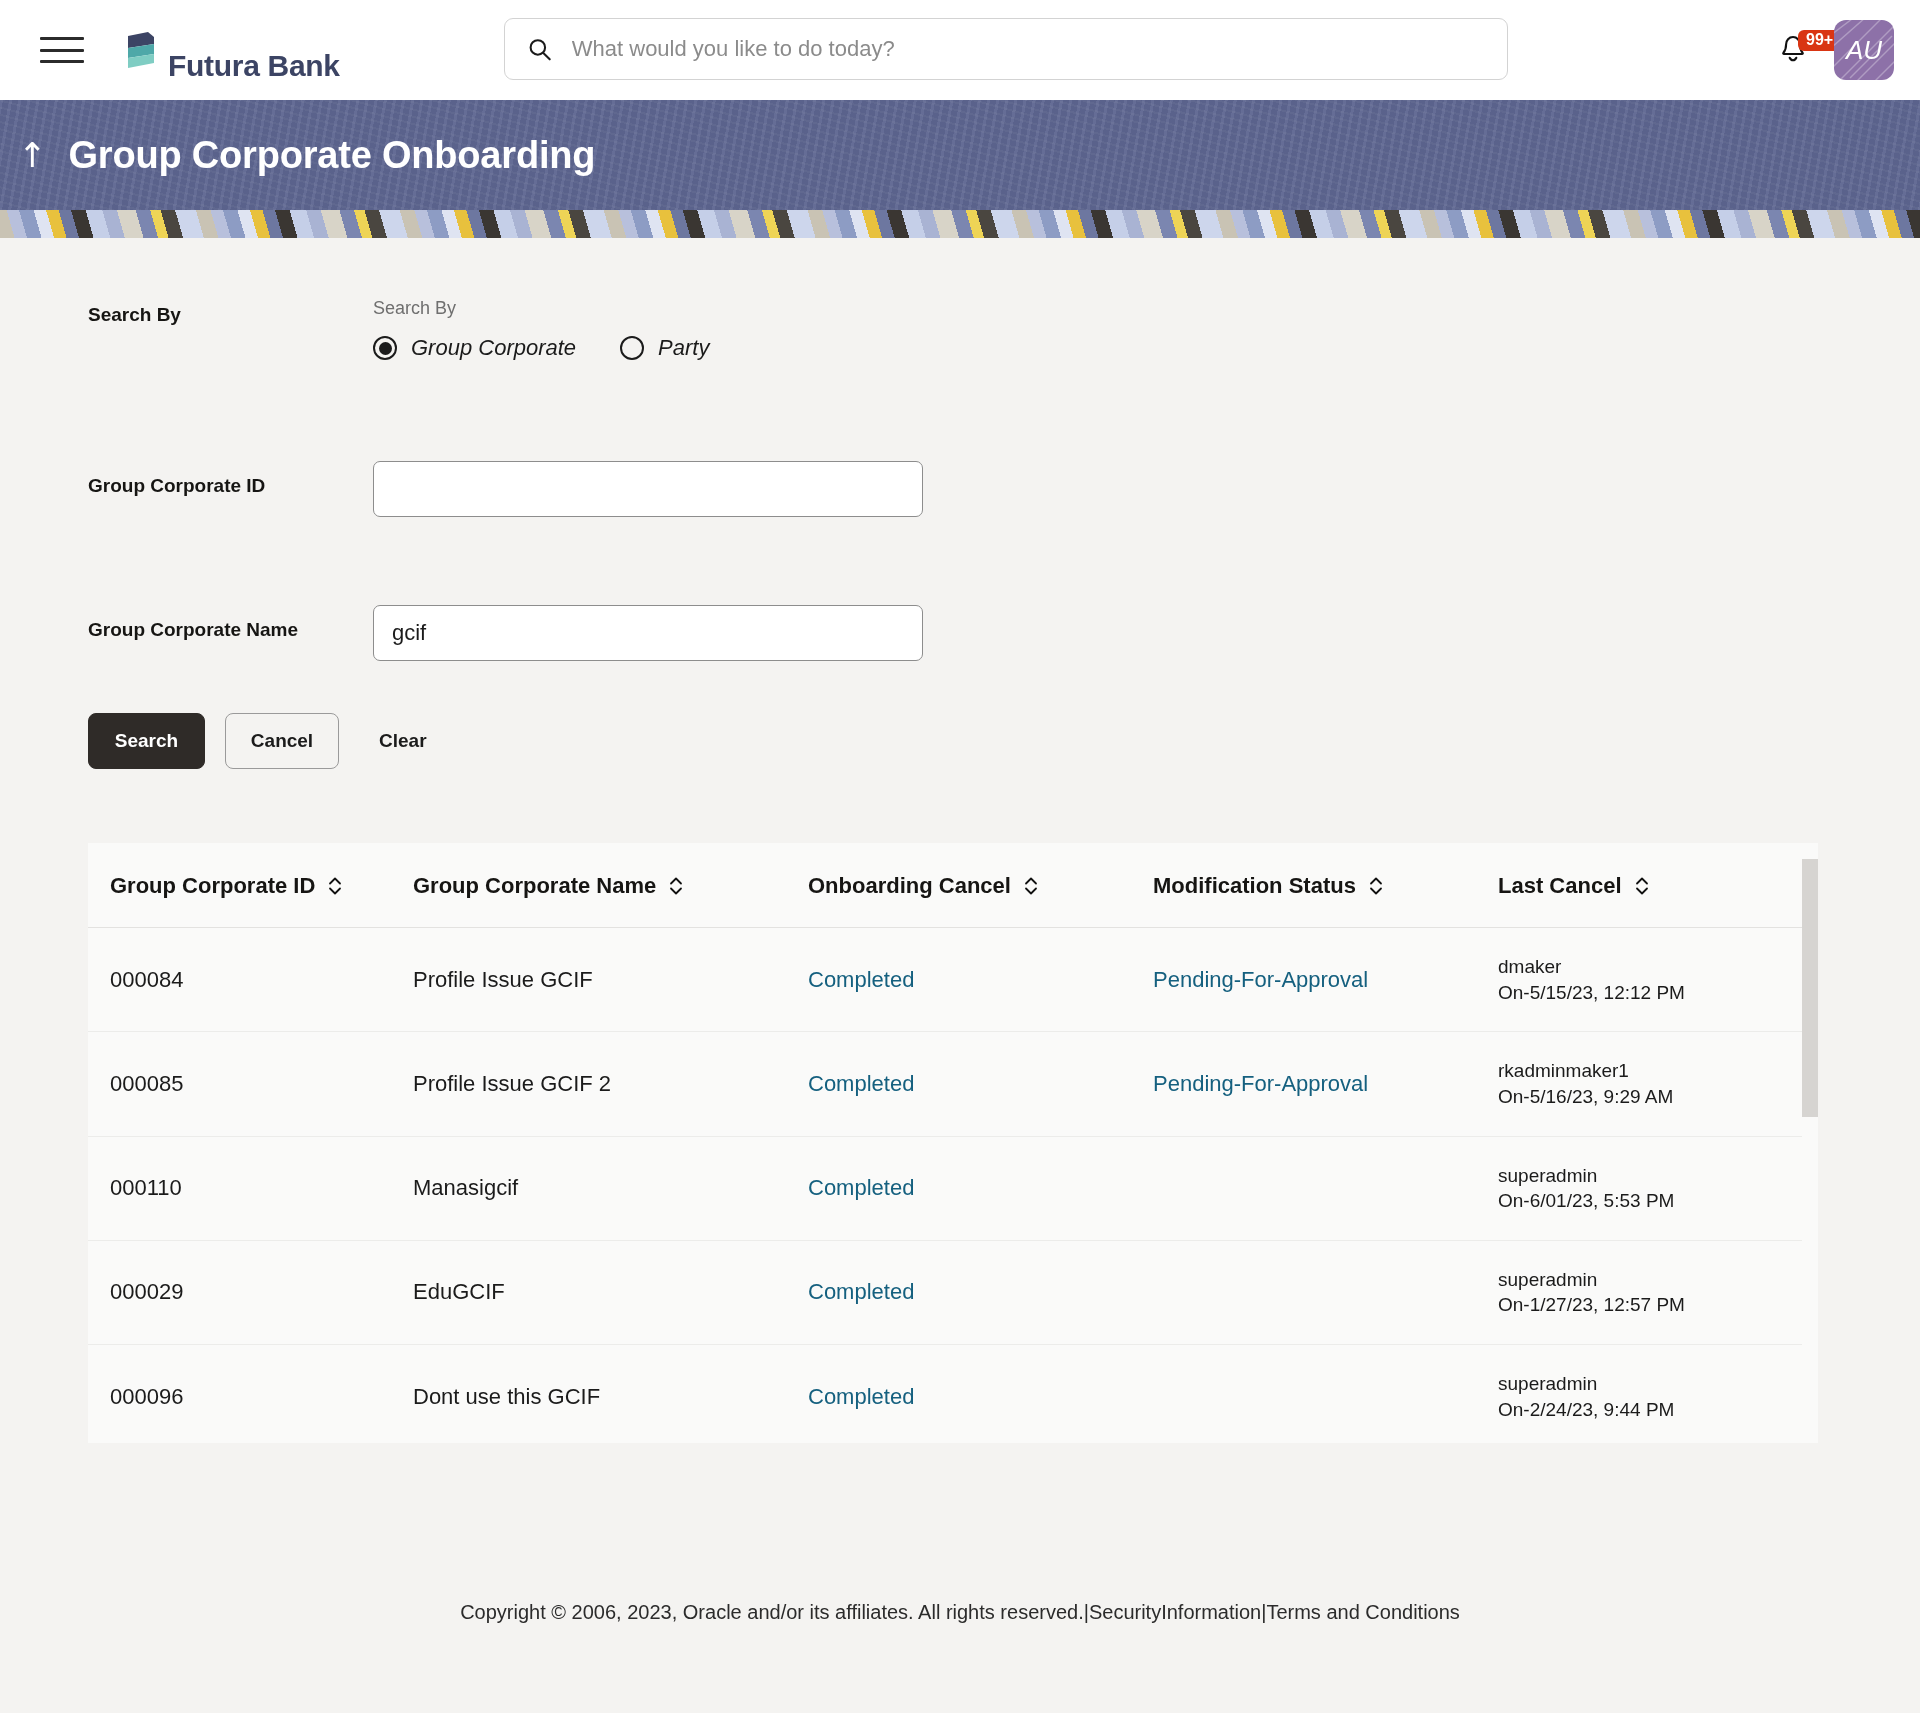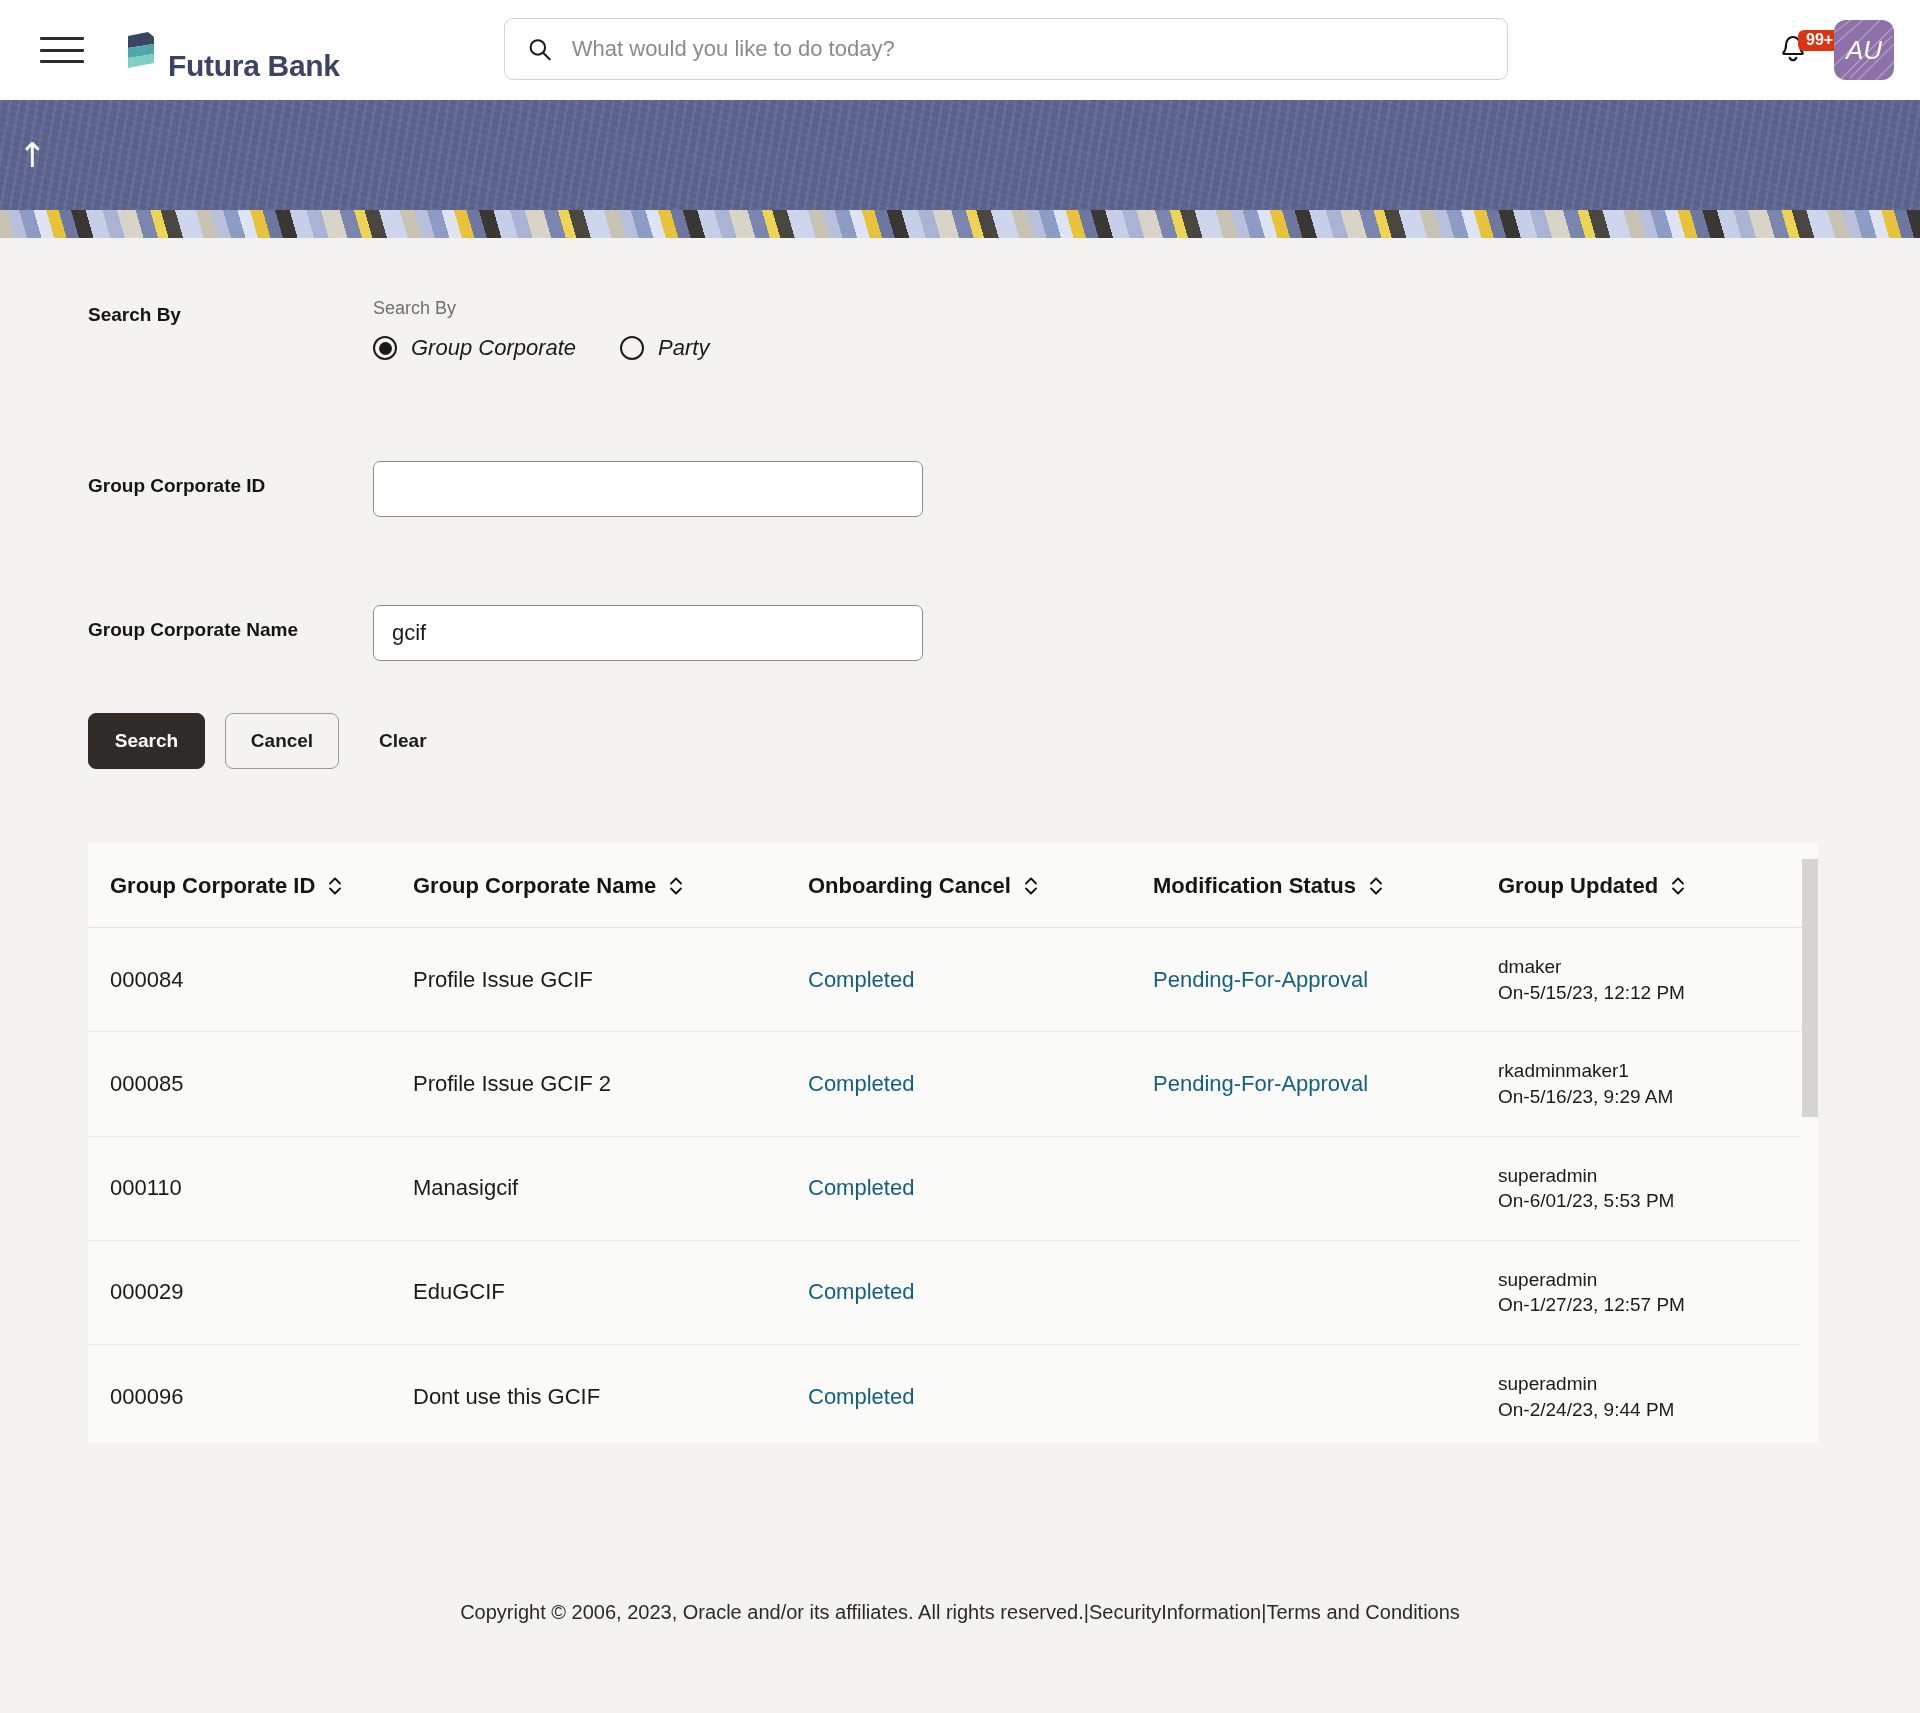--- a/index.html
+++ b/index.html
@@ -303,20 +303,21 @@
             <path d="M16 58 L58 16"></path>
         </g>
       </svg>
       <span>AU</span>
     </div>
   </div>
 </div>
 
 <div class="banner">
   <span class="back-arrow">↑</span>
+  <div class="banner-title">Group Corporate Onboarding</div>
 </div>
 <div class="pattern-band"></div>
 
 <div class="main">
 
   <div class="form-area">
 
     <div class="form-row" style="margin-bottom:100px;">
       <div class="form-label">Search By</div>
       <div>
@@ -394,21 +395,21 @@
               <span class="sort-icon">
                 <svg width="16" height="22" viewBox="0 0 16 22" fill="none">
                   <path d="M3 8.5 L8 3.5 L13 8.5" stroke="#111" stroke-width="1.8" stroke-linecap="round" stroke-linejoin="round"></path>
                   <path d="M3 13.5 L8 18.5 L13 13.5" stroke="#111" stroke-width="1.8" stroke-linecap="round" stroke-linejoin="round"></path>
                 </svg>
               </span>
             </div>
           </th>
           <th class="col-upd">
             <div class="th-inner">
-              <span>Group Updated</span>
+              <span>Last Cancel</span>
               <span class="sort-icon">
                 <svg width="16" height="22" viewBox="0 0 16 22" fill="none">
                   <path d="M3 8.5 L8 3.5 L13 8.5" stroke="#111" stroke-width="1.8" stroke-linecap="round" stroke-linejoin="round"></path>
                   <path d="M3 13.5 L8 18.5 L13 13.5" stroke="#111" stroke-width="1.8" stroke-linecap="round" stroke-linejoin="round"></path>
                 </svg>
               </span>
             </div>
           </th>
         </tr>
       </thead>

